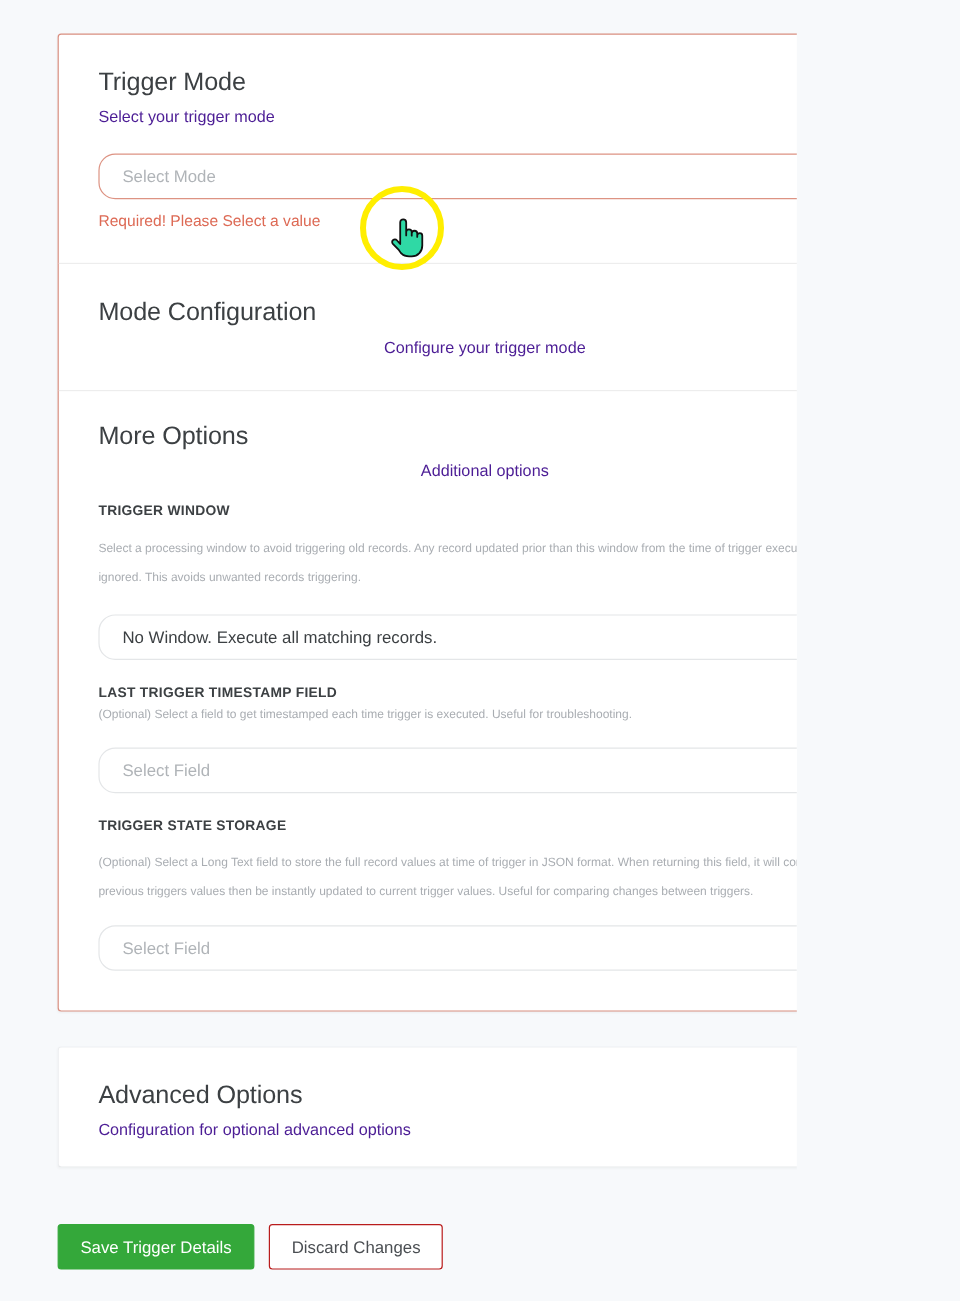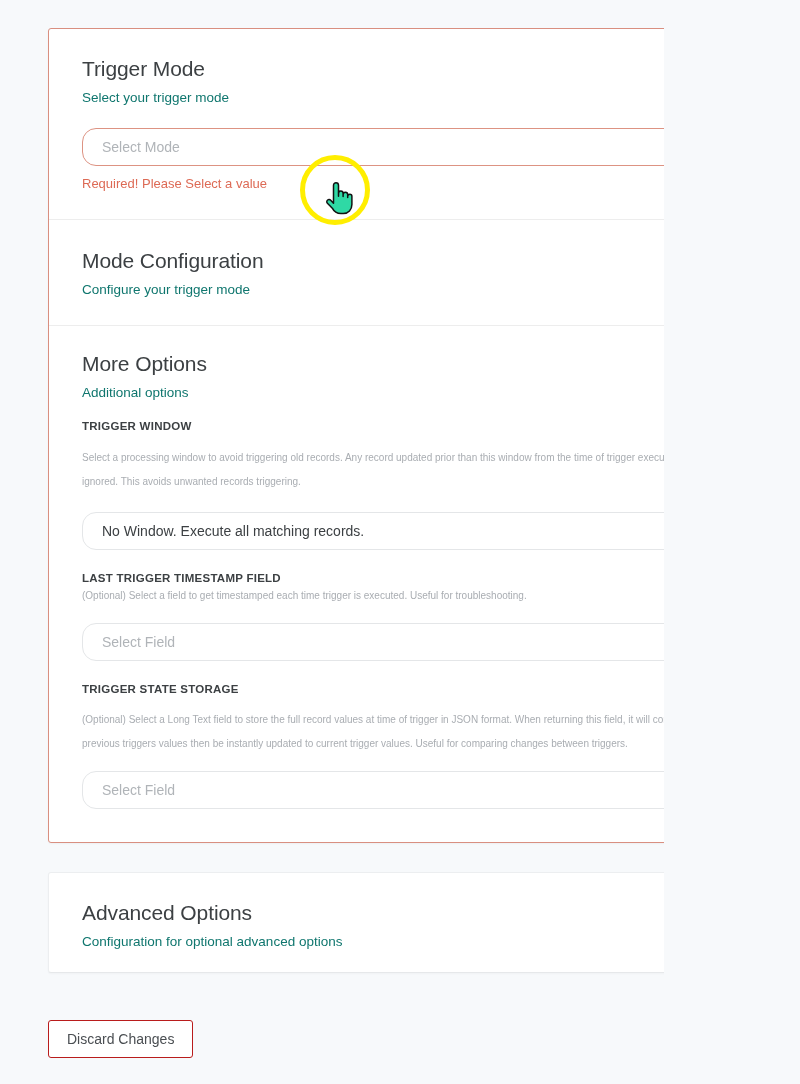--- a/index.html
+++ b/index.html
@@ -60,22 +60,23 @@
 
   .sec-title {
     font-size: 21px;
     font-weight: 400;
     color: #3c4043;
     letter-spacing: -0.1px;
   }
 
   .sec-sub {
     font-size: 13.5px;
-    color: #0f766e;
+    color: #4c1d95;
     font-weight: 400;
+    text-align: center;
   }
 
   
   .head-row {
     display: flex;
     align-items: flex-start;
     justify-content: space-between;
   }
 
   .chevron {
@@ -288,20 +289,21 @@
         <div class="chevron" style="margin-top:4px;">
           <svg width="18" height="11" viewBox="0 0 18 11" fill="none">
             <path d="M1 1.5L9 9L17 1.5" stroke="#9aa0a6" stroke-width="1.6" stroke-linecap="round" stroke-linejoin="round"></path>
           </svg>
         </div>
       </div>
     </div>
   </div>
 
   <div class="footer">
+    <div class="btn btn-save">Save Trigger Details</div>
     <div class="btn btn-discard">Discard Changes</div>
   </div>
 
   <div class="cursor-ring"></div>
   <div class="cursor-hand">
     <svg width="30" height="36" viewBox="0 0 30 36" fill="none">
       <path d="M9.5 19.5V5.4C9.5 3.9 10.6 2.8 12 2.8C13.4 2.8 14.5 3.9 14.5 5.4V16.2V13.4C14.5 12.1 15.5 11.1 16.8 11.1C18.1 11.1 19.1 12.1 19.1 13.4V16.4V14.6C19.1 13.3 20.1 12.3 21.4 12.3C22.7 12.3 23.7 13.3 23.7 14.6V17.4V16.4C23.7 15.2 24.6 14.3 25.8 14.3C27 14.3 27.9 15.2 27.9 16.4V24.5C27.9 29.6 24.4 33.6 19.2 33.6H16.9C12.6 33.6 9.9 31.4 8.3 28.2L3.4 23.2C2.5 22.2 2.6 20.8 3.6 20C4.5 19.2 5.9 19.3 6.7 20.2L9.5 23.3V19.5Z" fill="#2fd9a5" stroke="#111111" stroke-width="1.5" stroke-linejoin="round"></path>
     </svg>
   </div>
 

